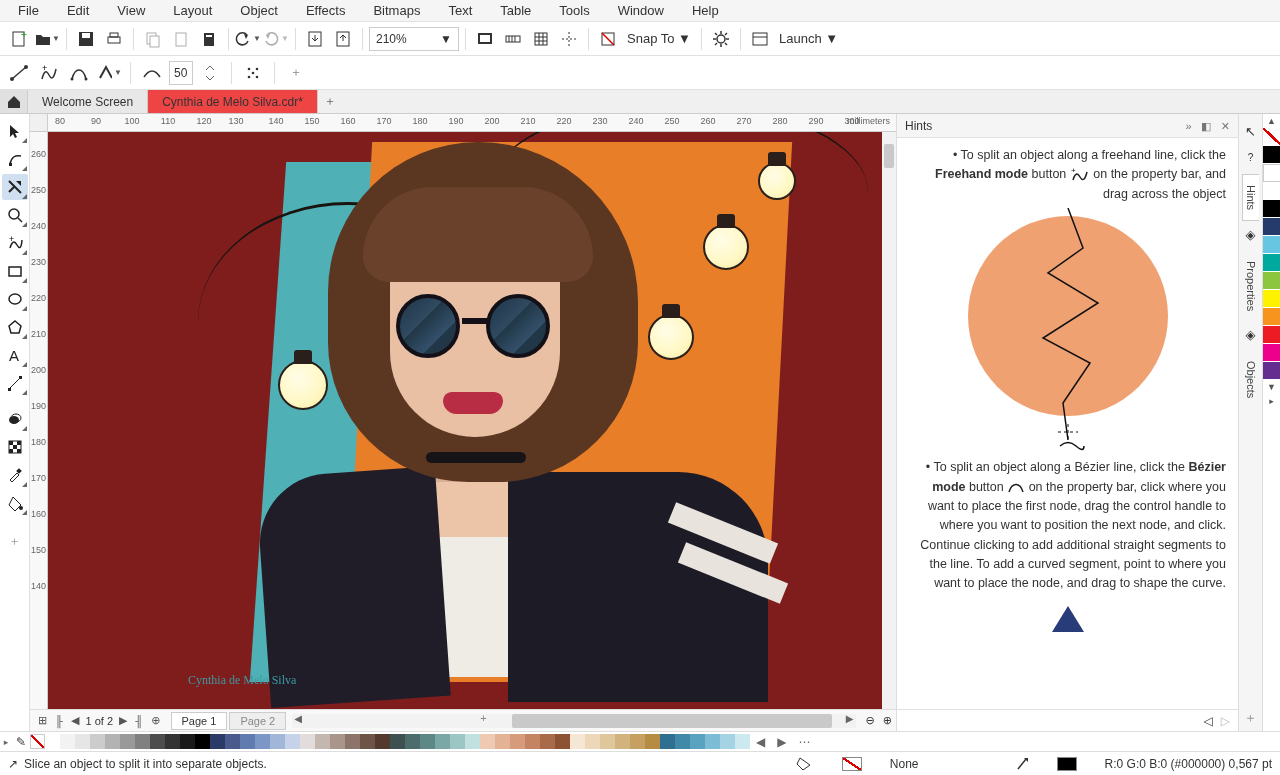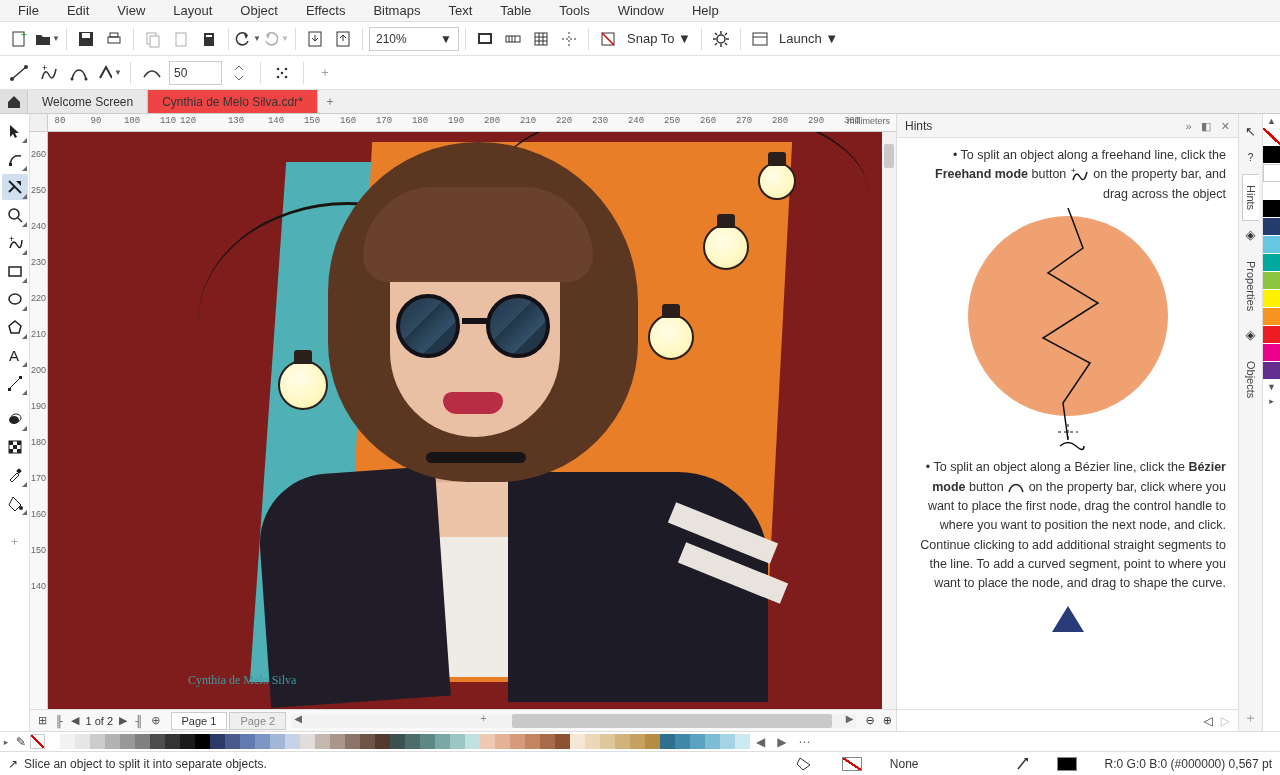--- a/index.html
+++ b/index.html
@@ -13,21 +13,21 @@
 .toolbar1 { height: 34px; background: #fff; display: flex; align-items: center; padding: 0 6px; border-bottom: 1px solid #e0e0e0; gap: 2px; }
 .tb-btn { width: 26px; height: 26px; display: flex; align-items: center; justify-content: center; cursor: pointer; border-radius: 2px; }
 .tb-sep { width: 1px; height: 22px; background: #ddd; margin: 0 4px; }
 .tb-dd { display: flex; align-items: center; }
 .tb-dd .caret { font-size: 8px; margin-left: 2px; color: #555; }
 .zoom-input { width: 90px; height: 24px; border: 1px solid #ccc; padding: 0 6px; display: flex; align-items: center; justify-content: space-between; }
 .launch-lbl, .snap-lbl { font-size: 13px; padding: 0 4px; }
 
 
 .propbar { height: 34px; background: #fff; display: flex; align-items: center; padding: 0 6px; border-bottom: 1px solid #e0e0e0; gap: 4px; }
-.num-input { width: 53px; height: 24px; border: 1px solid #ccc; display: flex; align-items: center; padding: 0 4px; }
+.num-input { width: 24px; height: 24px; border: 1px solid #ccc; display: flex; align-items: center; padding: 0 4px; }
 
 
 .tabbar { height: 24px; background: #f0f0f0; display: flex; align-items: stretch; border-bottom: 1px solid #ccc; }
 .home-tab { width: 28px; display: flex; align-items: center; justify-content: center; background: #e0e0e0; border-right: 1px solid #ccc; cursor: pointer; }
 .doc-tab { padding: 0 14px; display: flex; align-items: center; font-size: 12px; border-right: 1px solid #ccc; cursor: pointer; background: #e8e8e8; }
 .doc-tab.active { background: #ef4444; }
 .add-tab { width: 24px; display: flex; align-items: center; justify-content: center; color: #666; cursor: pointer; }
 
 
 .main { display: flex; height: 617px; }
@@ -36,21 +36,21 @@
 .toolbox { width: 30px; background: #fff; border-right: 1px solid #e0e0e0; display: flex; flex-direction: column; align-items: center; padding-top: 4px; gap: 2px; }
 .tool { width: 26px; height: 26px; display: flex; align-items: center; justify-content: center; cursor: pointer; border-radius: 2px; position: relative; }
 .tool.active { background: #d0e0f0; }
 .tool .fly { position: absolute; right: 1px; bottom: 1px; width: 0; height: 0; border-style: solid; border-width: 0 0 5px 5px; border-color: transparent transparent #666 transparent; }
 
 
 .canvas-wrap { flex: 1; display: flex; flex-direction: column; position: relative; }
 .ruler-h { height: 18px; background: #f8f8f8; border-bottom: 1px solid #ccc; position: relative; font-size: 9px; color: #666; overflow: hidden; display: flex; }
 .ruler-corner { width: 18px; height: 18px; background: #f0f0f0; border-right: 1px solid #ccc; flex-shrink: 0; }
 .ruler-v { width: 18px; background: #f8f8f8; border-right: 1px solid #ccc; font-size: 9px; color: #666; position: relative; overflow: hidden; }
-.ruler-h .tick { position: absolute; top: 2px; transform: translateX(-50%); font-family: Liberation Mono, monospace; }
+.ruler-h .tick { position: absolute; top: 2px; transform: translateX(-50%); }
 .ruler-v .tick { position: absolute; left: 1px; transform: translateY(-50%); writing-mode: horizontal-tb; }
 .ruler-unit { position: absolute; right: 6px; top: 2px; font-size: 9px; }
 .canvas-body { flex: 1; display: flex; overflow: hidden; }
 .canvas { flex: 1; background: #7f1d1d; position: relative; overflow: hidden; }
 
 
 .artwork { position: absolute; left: 120px; top: 10px; width: 650px; height: 560px; }
 .bg-orange { position: absolute; right: 40px; top: 0; width: 420px; height: 540px; background: #e87e28; transform: skewX(-3deg); }
 .bg-teal { position: absolute; left: 100px; top: 20px; width: 160px; height: 520px; background: #4fb0b5; transform: skewX(-4deg); }
 .bulb { position: absolute; width: 50px; height: 50px; border-radius: 50%; background: radial-gradient(circle at 40% 35%, #fffde8, #fff8c4 60%, #f5e9a0); border: 2px solid #2a1f1a; }
@@ -446,21 +446,21 @@
   </div>
 
   <div class="canvas-wrap">
     <div class="ruler-h">
       <div class="ruler-corner"></div>
       <div style="position:relative;flex:1">
         <span class="tick" style="left:12px">80</span>
         <span class="tick" style="left:48px">90</span>
         <span class="tick" style="left:84px">100</span>
         <span class="tick" style="left:120px">110</span>
-        <span class="tick" style="left:140px">120</span>
+        <span class="tick" style="left:156px">120</span>
         <span class="tick" style="left:188px">130</span>
         <span class="tick" style="left:228px">140</span>
         <span class="tick" style="left:264px">150</span>
         <span class="tick" style="left:300px">160</span>
         <span class="tick" style="left:336px">170</span>
         <span class="tick" style="left:372px">180</span>
         <span class="tick" style="left:408px">190</span>
         <span class="tick" style="left:444px">200</span>
         <span class="tick" style="left:480px">210</span>
         <span class="tick" style="left:516px">220</span>

